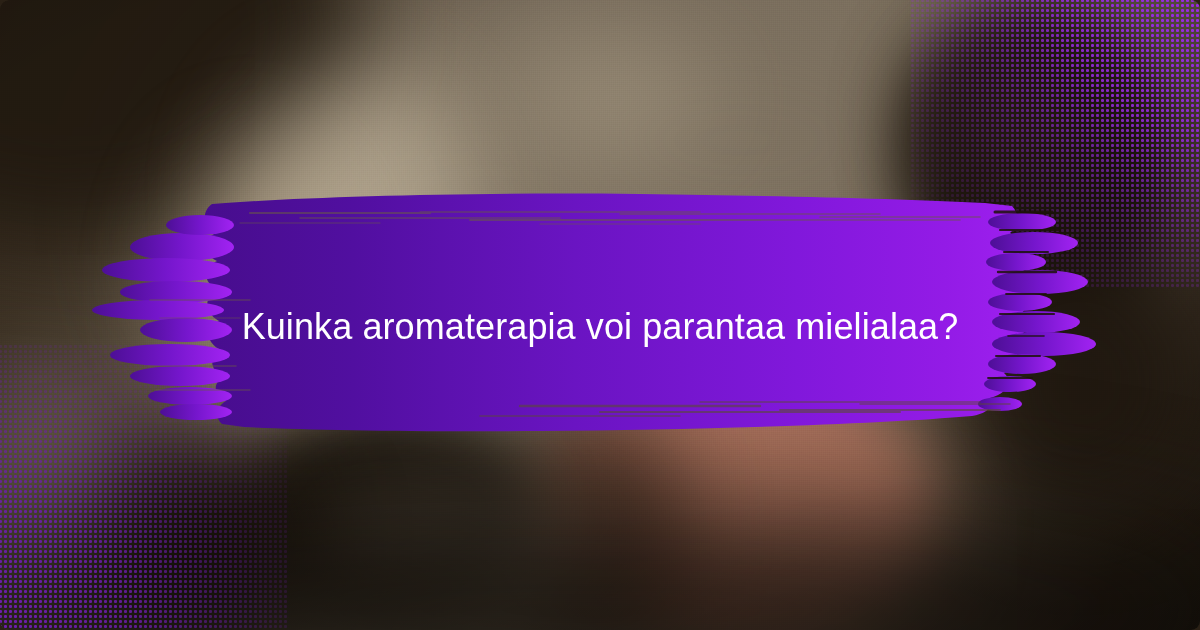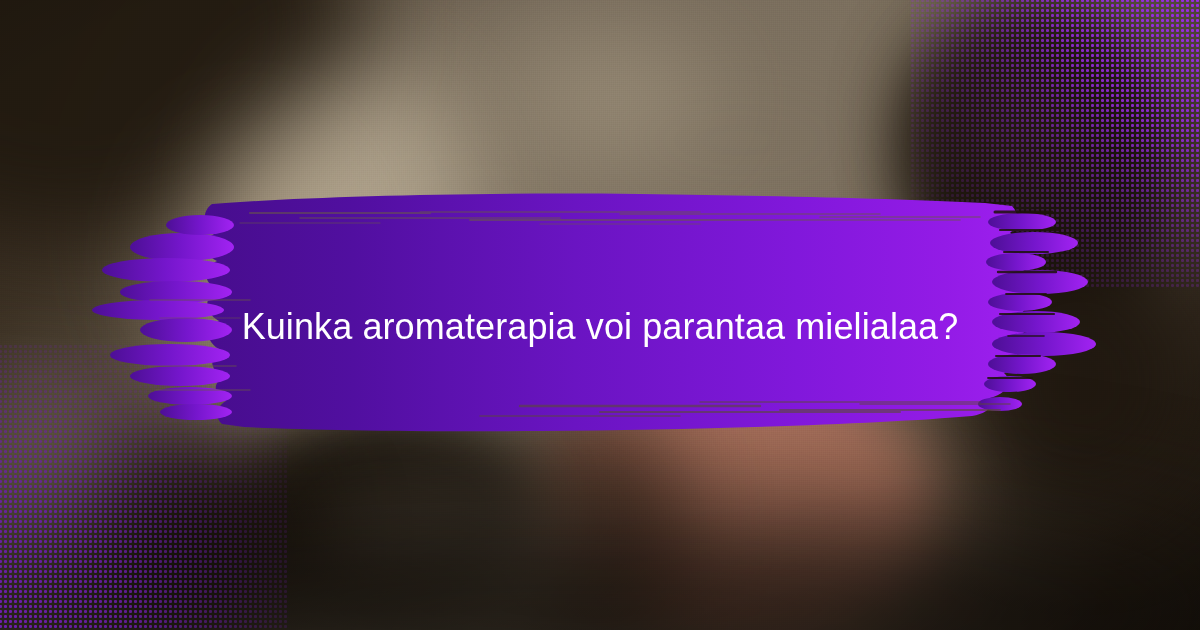--- a/index.html
+++ b/index.html
@@ -4,20 +4,21 @@
 <style>
   html,body{margin:0;padding:0;}
   body{
     width:1200px;height:630px;overflow:hidden;
     font-family:"Liberation Sans", sans-serif;
     background:#2a2015;
   }
   #card{
     position:relative;width:1200px;height:630px;overflow:hidden;
     background:#3a2f22;
+    border-radius:9px;
   }
 
   
   .photo{position:absolute;inset:-60px;overflow:hidden;}
   .blob{position:absolute;border-radius:50%;filter:blur(46px);}
   .blob.hard{filter:blur(30px);}
   .blob.soft{filter:blur(70px);}
   .photo-base{
     position:absolute;inset:0;
     background:

